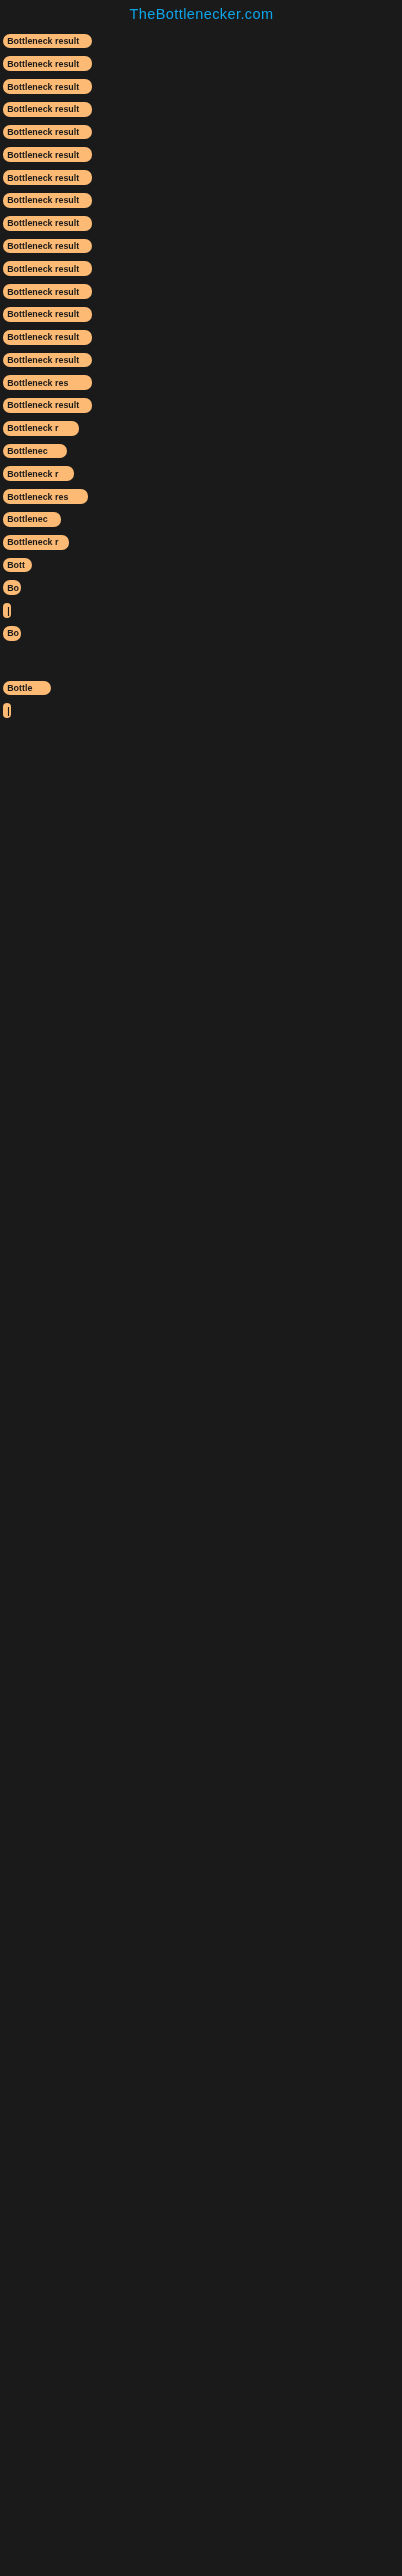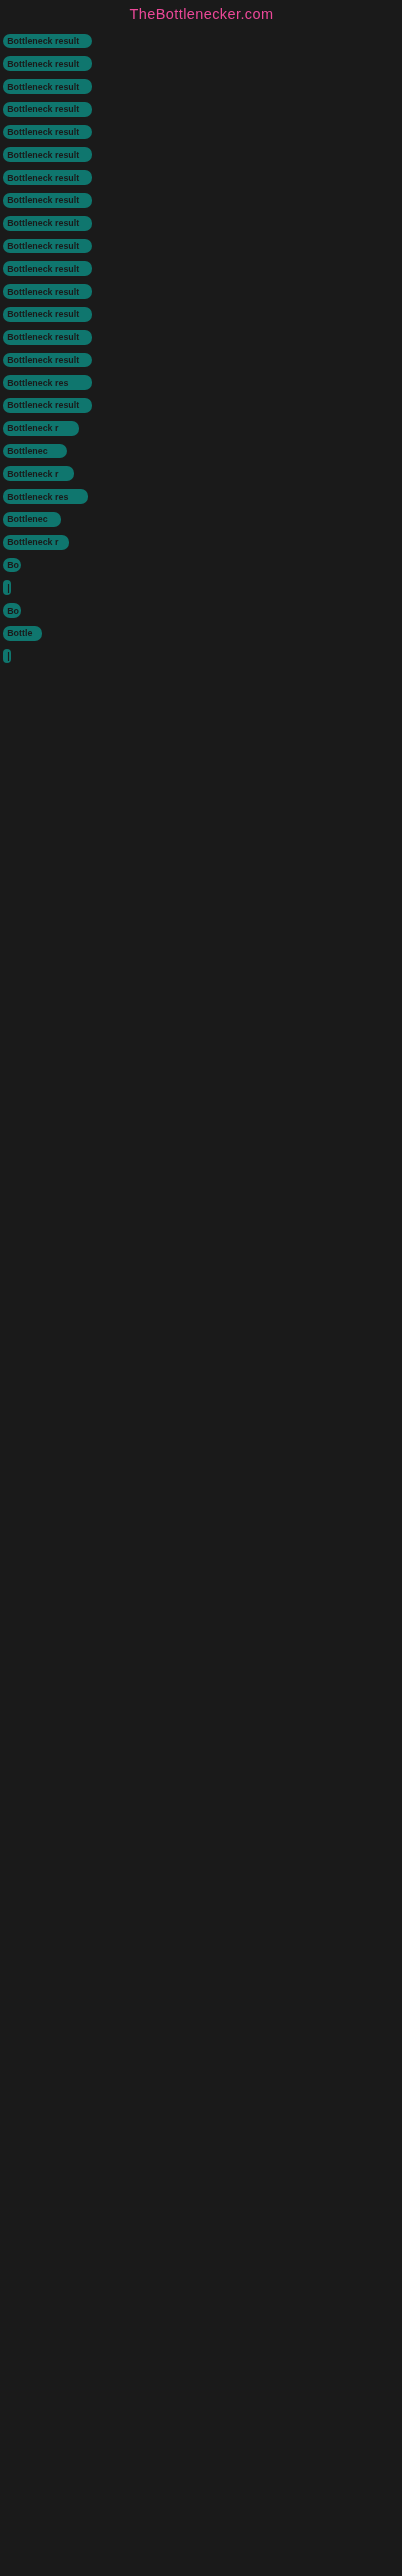--- a/index.html
+++ b/index.html
@@ -9,37 +9,37 @@
     }
     body {
       width: 403px;
       min-height: 2576px;
       background-color: #1a1a1a;
       font-family: Arial, sans-serif;
       position: relative;
     }
     .site-title {
       text-align: center;
-      color: #ec4899;
+      color: #0ea5e9;
       font-size: 14.5px;
       padding: 6.4px 0 3.2px 0;
       letter-spacing: 0.4px;
     }
     .bars-container {
       padding: 8px 0 0 0;
     }
     .bar-row {
       display: flex;
       align-items: center;
       margin-bottom: 8px;
       padding: 0 3.2px;
     }
     .bar-label {
       display: inline-block;
-      background-color: #0f766e;
+      background-color: #fdba74;
       color: #1a1a1a;
       font-size: 8.9px;
       font-weight: bold;
       padding: 2.4px 4px;
       white-space: nowrap;
       overflow: hidden;
       flex-shrink: 0;
       border-radius: 7px;
     }
   </style>
@@ -112,28 +112,31 @@
     <div class="bar-row">
       <span class="bar-label" style="width: 85px;">Bottleneck res</span>
     </div>
     <div class="bar-row">
       <span class="bar-label" style="width: 58px;">Bottlenec</span>
     </div>
     <div class="bar-row">
       <span class="bar-label" style="width: 66px;">Bottleneck r</span>
     </div>
     <div class="bar-row">
+      <span class="bar-label" style="width: 29px;">Bott</span>
+    </div>
+    <div class="bar-row">
       <span class="bar-label" style="width: 17.7px;">Bo</span>
     </div>
     <div class="bar-row">
       <span class="bar-label" style="width: 8px;">|</span>
     </div>
     <div class="bar-row">
       <span class="bar-label" style="width: 17.7px;">Bo</span>
     </div>
     <div class="bar-row">
-      <span class="bar-label" style="width: 39px;">Bottle</span>
+      <span class="bar-label" style="width: 48px; margin-top: 32px;">Bottle</span>
     </div>
     <div class="bar-row">
       <span class="bar-label" style="width: 6.4px;">|</span>
     </div>
   </div>
 
 
 </body></html>

